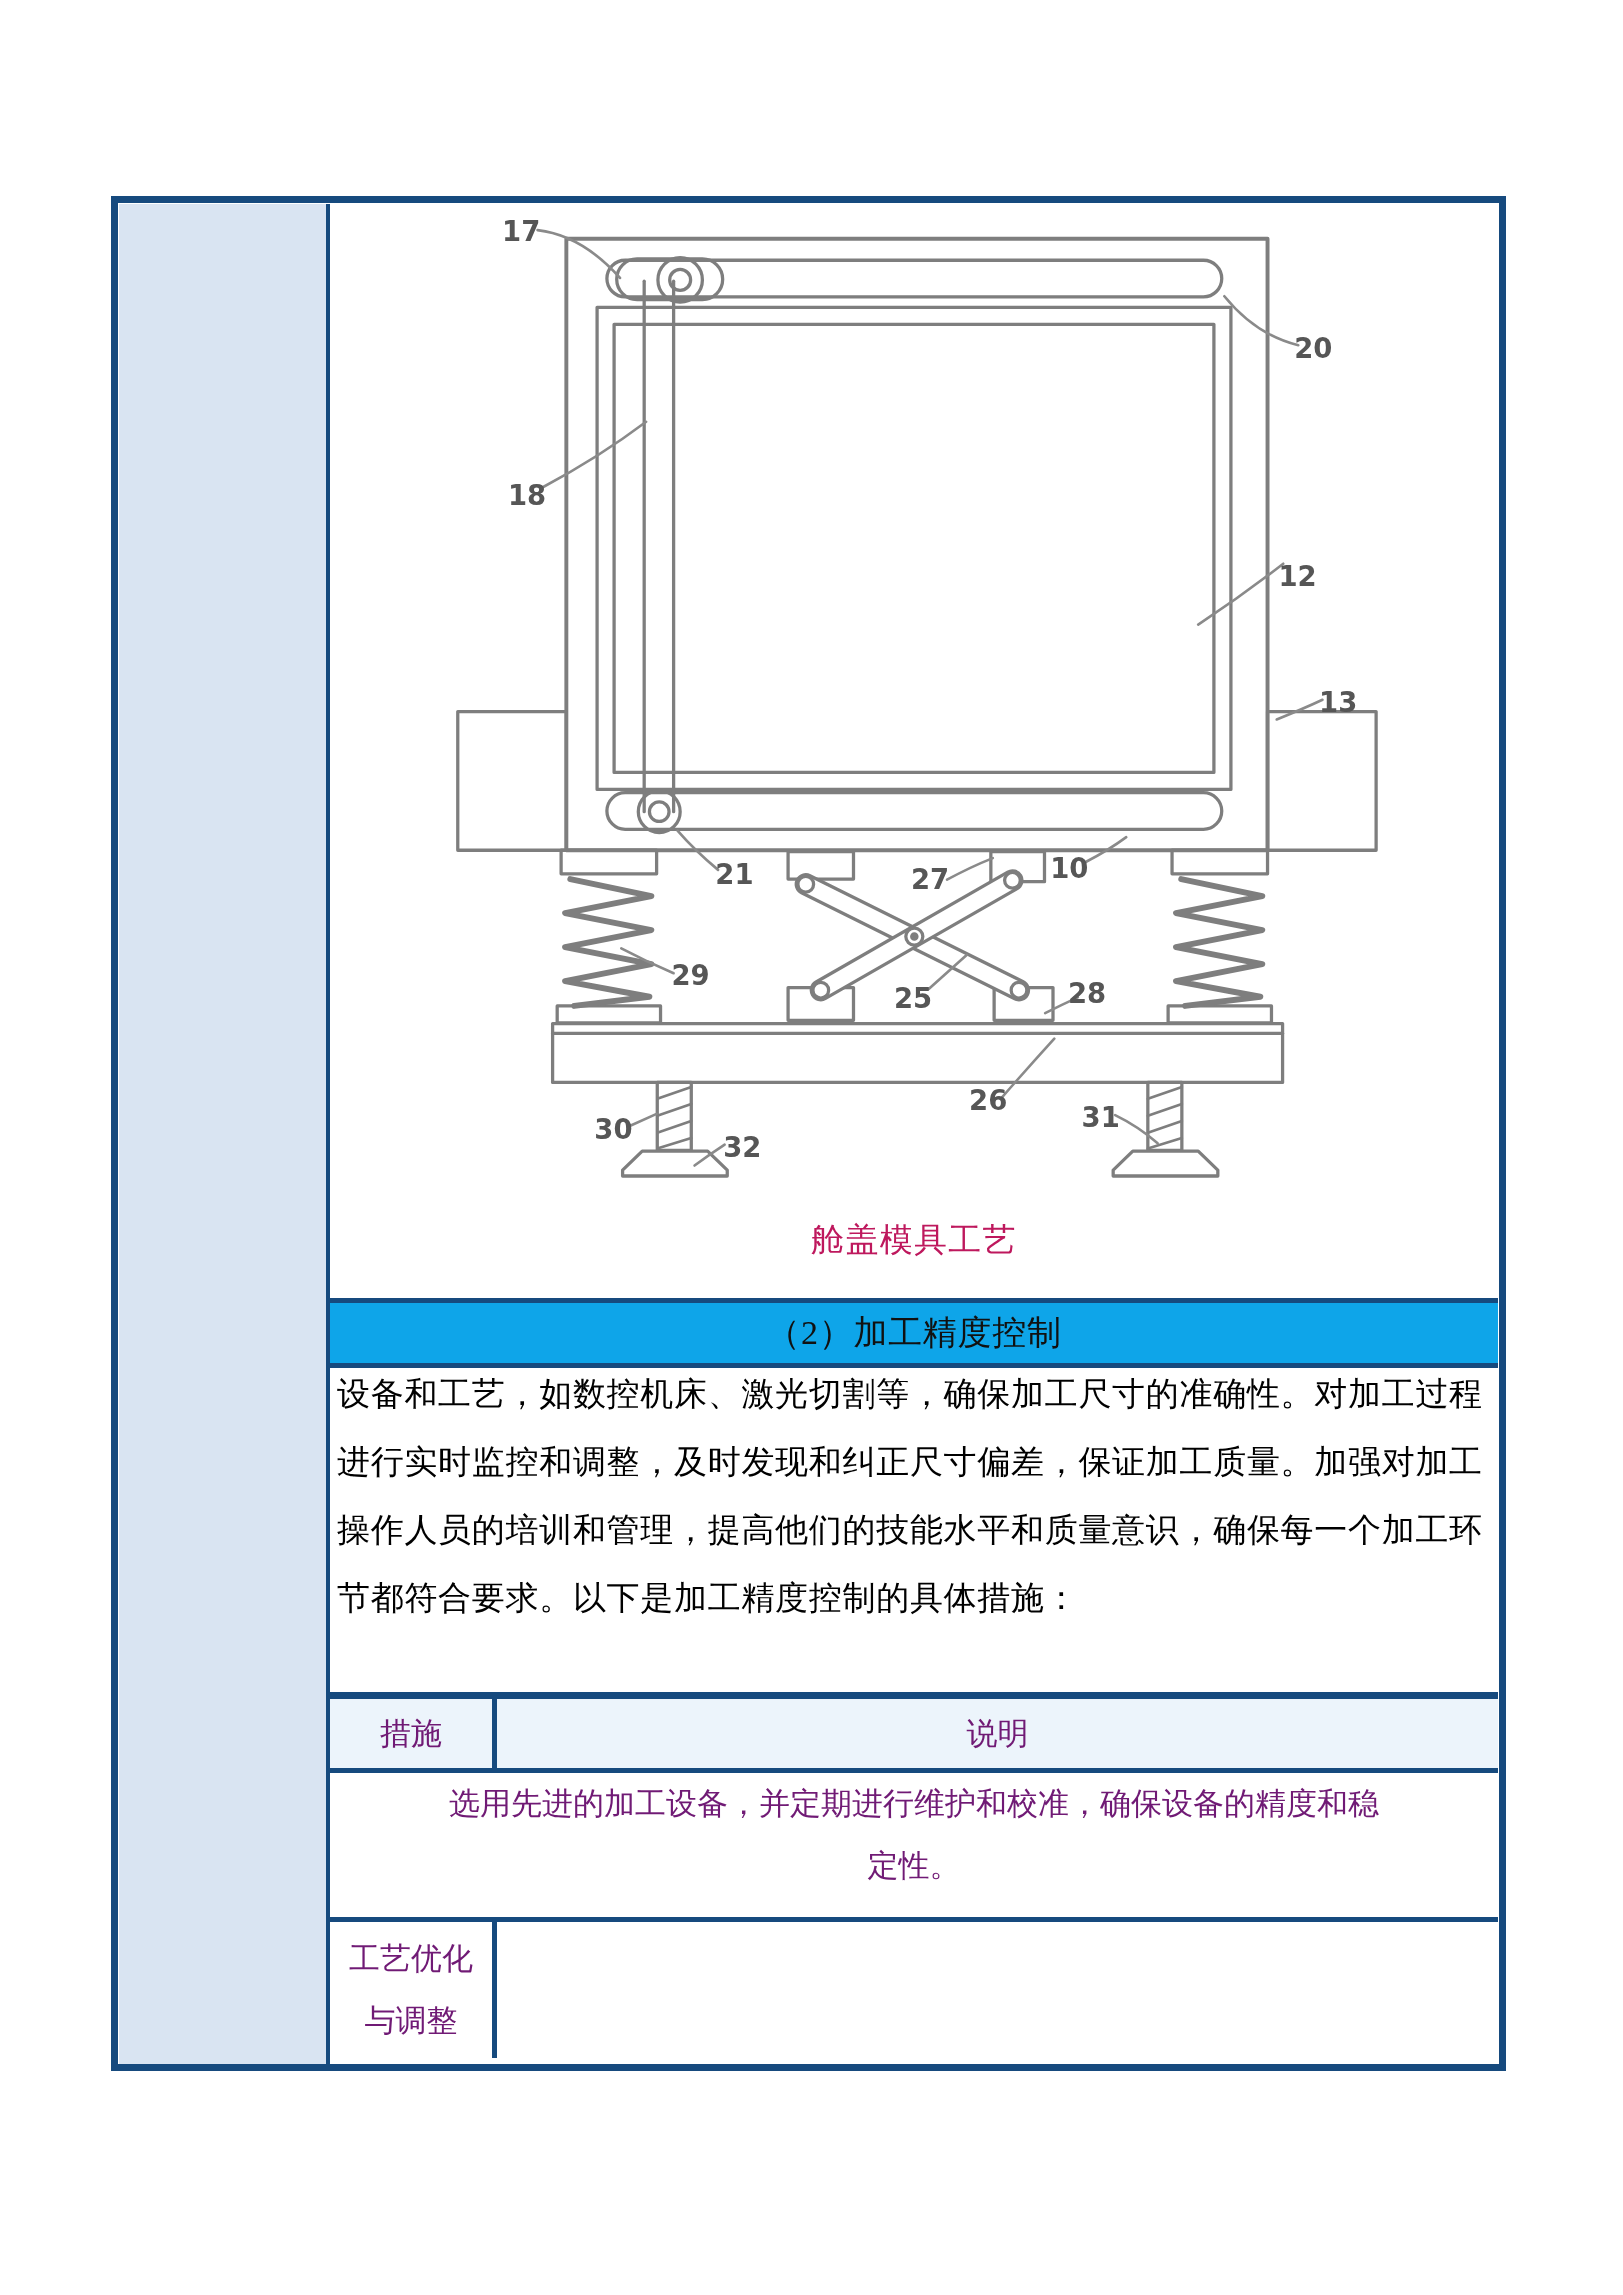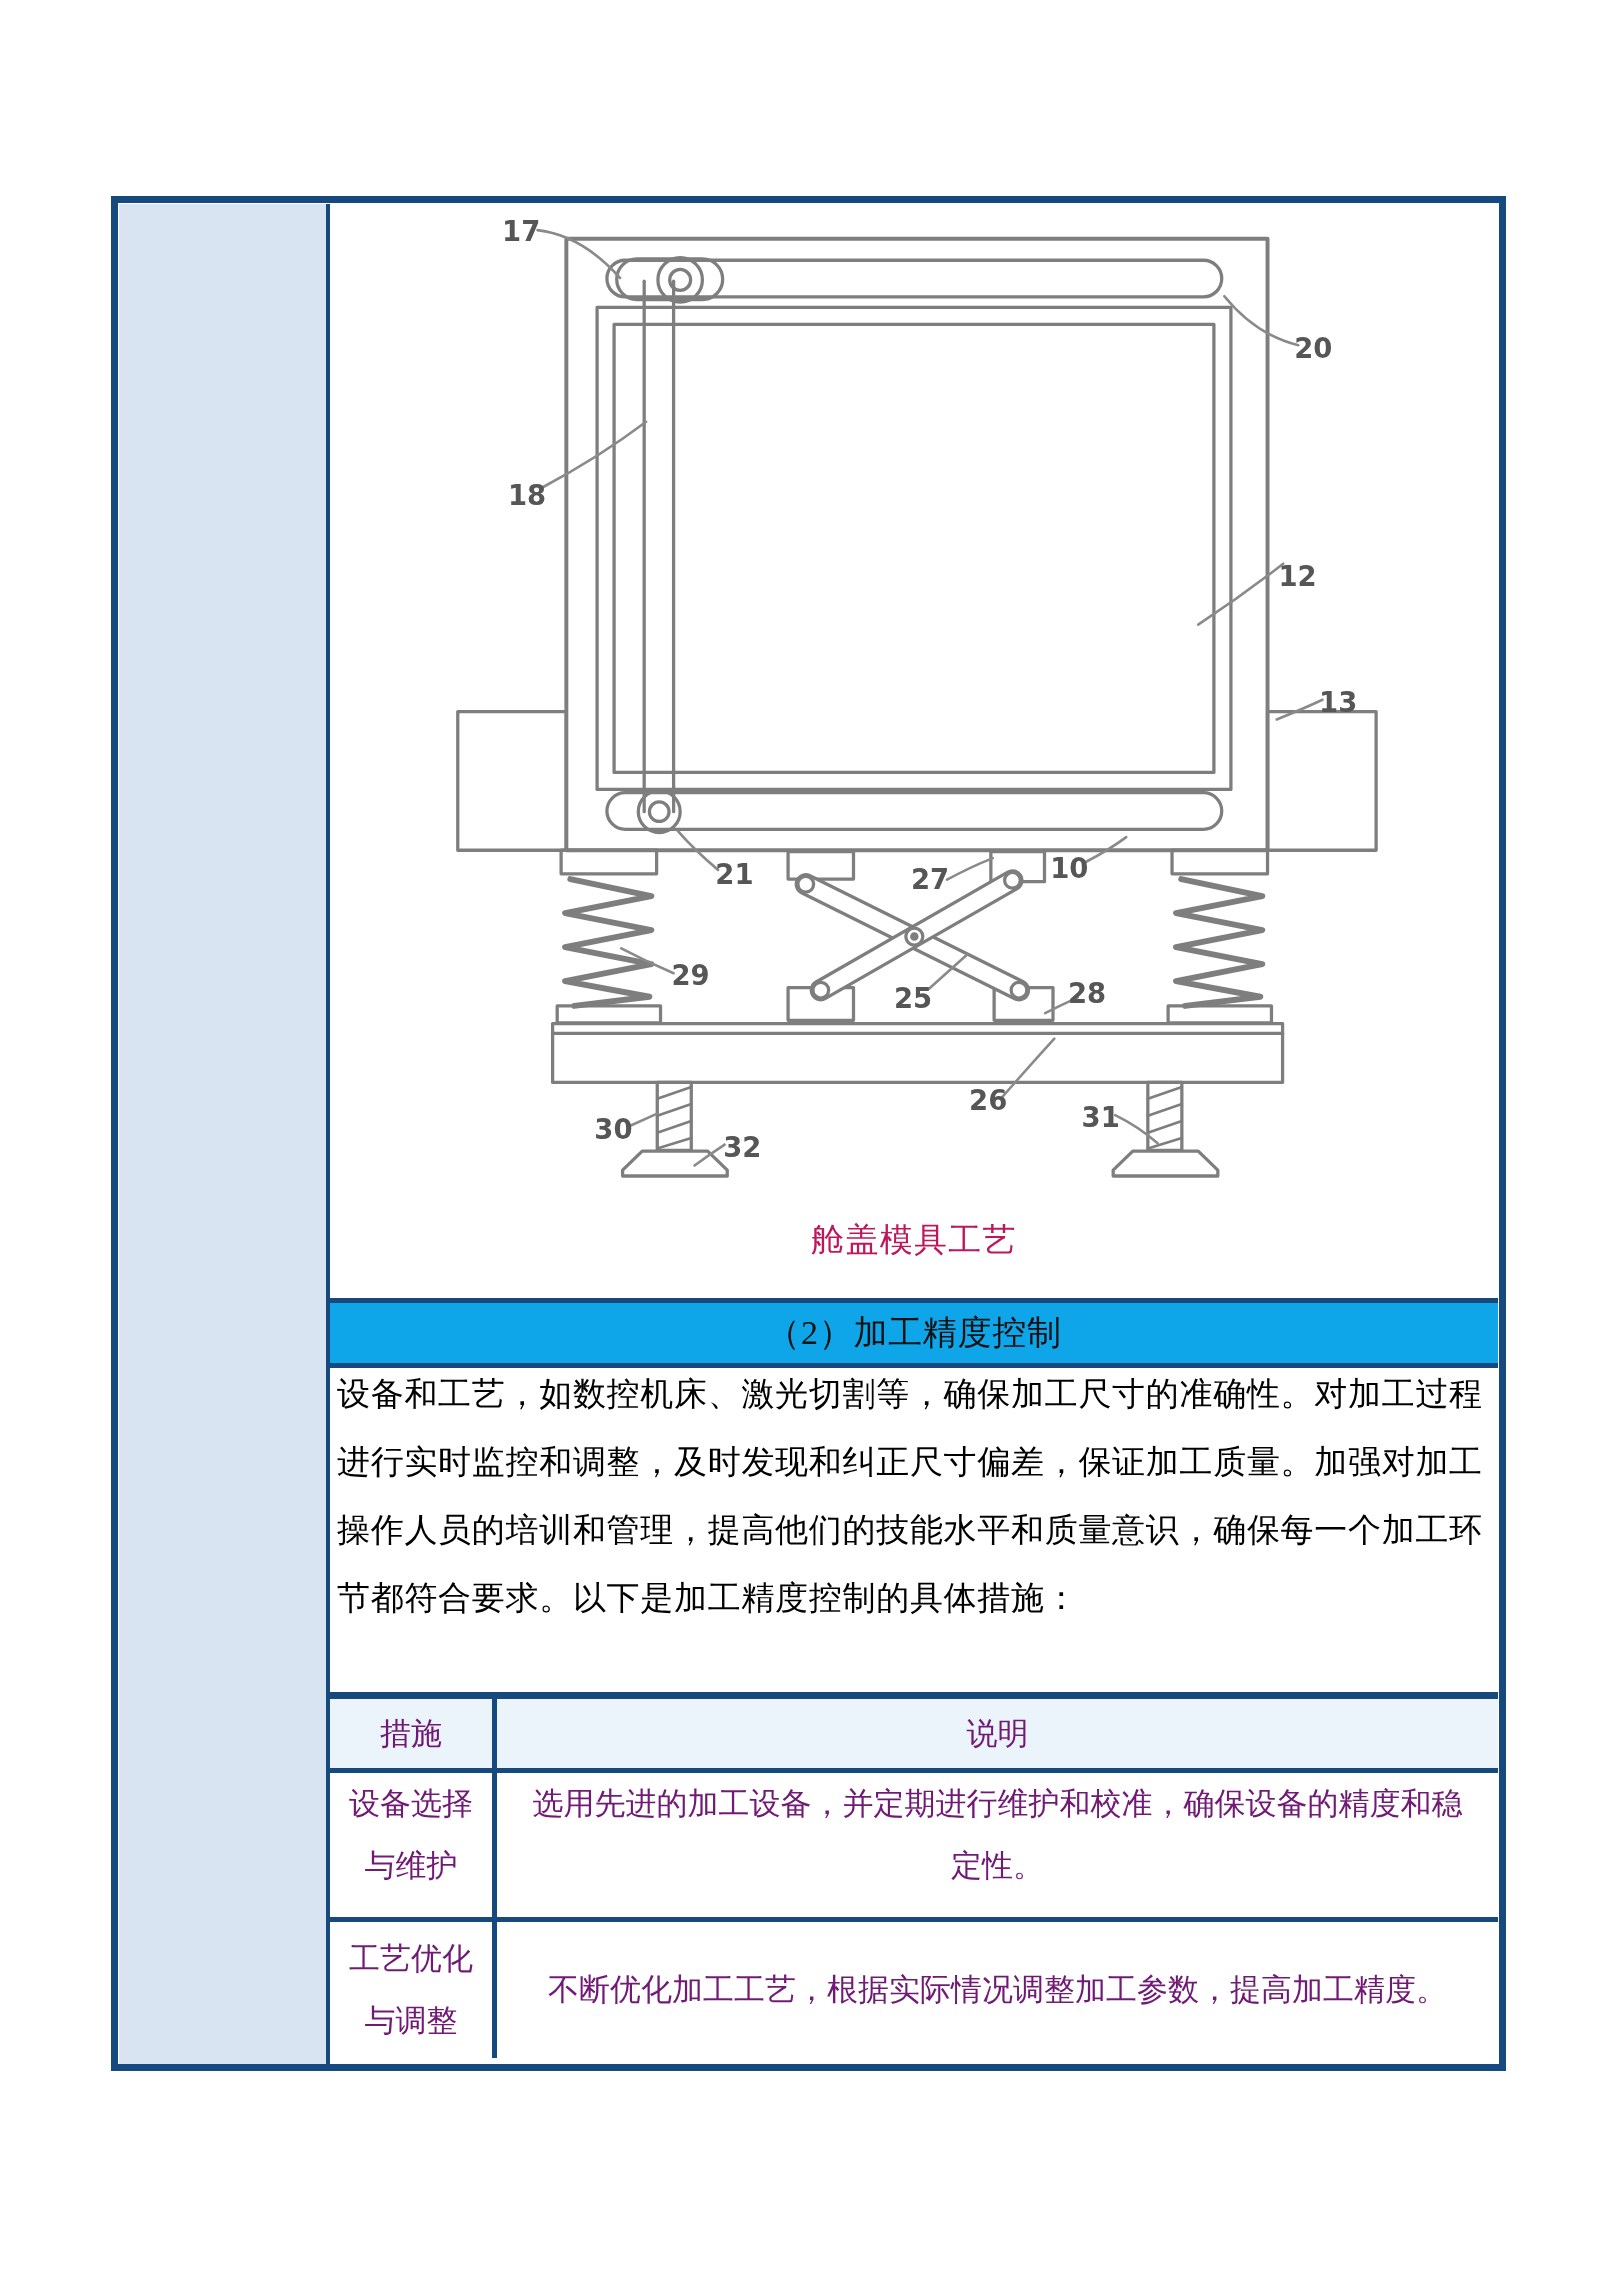--- a/index.html
+++ b/index.html
@@ -180,34 +180,27 @@
   <div class="inner-table">
     <div class="it-row header">
       <div class="cell c1 v-center">
         <span class="cellline">措施</span>
       </div>
       <div class="cell c2 v-center">
         <span class="cellline">说明</span>
       </div>
     </div>
     <div class="it-row r1">
-      <div class="cell c1 v-top">
-        <span class="cellline">设备选择</span>
-        <span class="cellline">与维护</span>
-      </div>
       <div class="cell c2 v-top">
         <span class="cellline">选用先进的加工设备，并定期进行维护和校准，确保设备的精度和稳</span>
         <span class="cellline">定性。</span>
       </div>
     </div>
     <div class="it-row r2">
       <div class="cell c1 v-center">
         <span class="cellline">工艺优化</span>
         <span class="cellline">与调整</span>
       </div>
-      <div class="cell c2 v-center">
-        <span class="cellline">不断优化加工工艺，根据实际情况调整加工参数，提高加工精度。</span>
-      </div>
     </div>
   </div>
 
 </div>
 
 
 </body></html>

